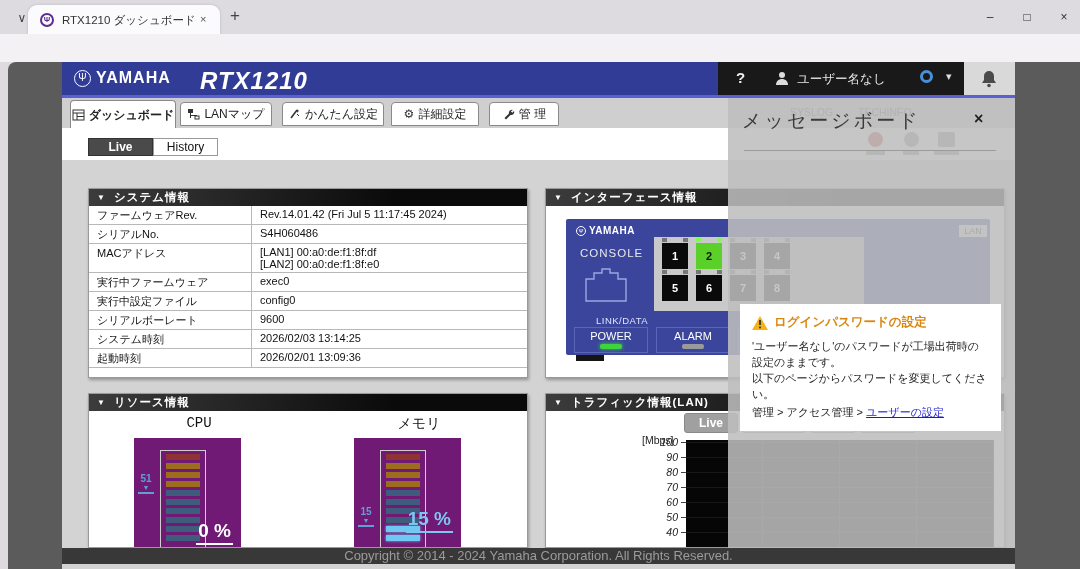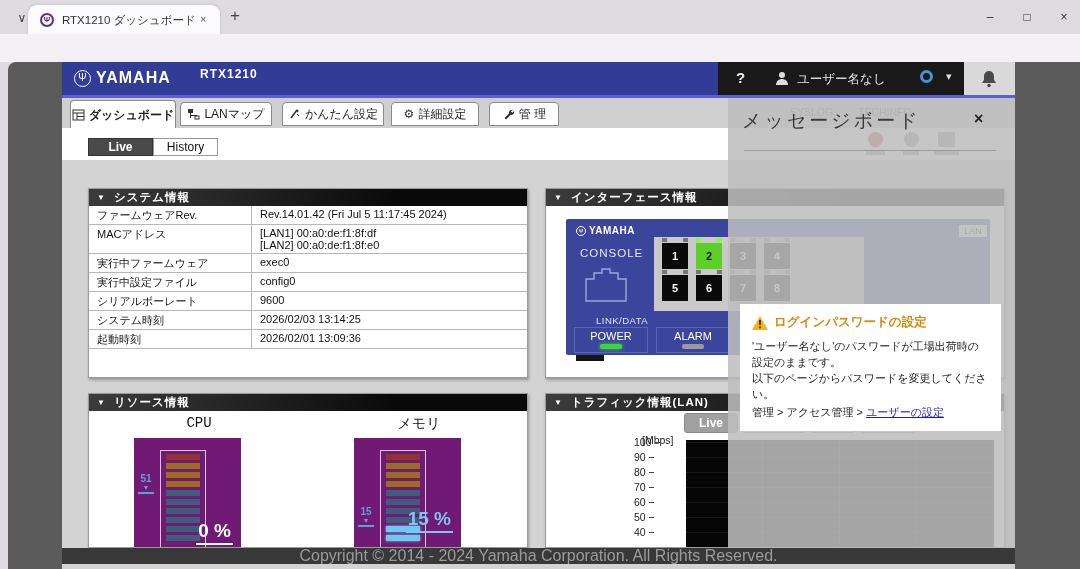--- a/index.html
+++ b/index.html
@@ -34,21 +34,21 @@
   #viewport{left:8px;top:62px;width:1072px;height:507px;background:#5b5b5b;border-radius:8px 0 0 0;overflow:hidden;}
   #page{left:54px;top:0;width:953px;height:507px;overflow:hidden;}
 
   
   #appheader{left:0;top:0;width:953px;height:33px;background:#313c96;}
   #header-dark{left:656px;top:0;width:246px;height:33px;background:#191919;}
   #bell-area{left:902px;top:0;width:51px;height:33px;background:#d9d9d9;}
   #brand{left:12px;top:7px;display:flex;align-items:center;color:#fff;}
   #brand-circle{width:17px;height:17px;border-radius:50%;border:1.5px solid #fff;font-size:10px;line-height:14px;text-align:center;}
   #brand-text{font-size:16px;font-weight:bold;letter-spacing:1px;margin-left:5px;}
-  #model-text{left:138px;top:5px;color:#fff;font-size:12px;font-weight:bold;letter-spacing:1px;}
+  #model-text{left:138px;top:5px;color:#fff;font-size:24px;font-weight:bold;font-style:italic;letter-spacing:1px;}
   #help-btn{left:674px;top:7px;color:#eee;font-size:15px;font-weight:bold;}
   #user-label{left:735px;top:9px;color:#e8e8e8;font-size:12.5px;}
   #user-ring{left:858px;top:8px;width:13px;height:13px;border-radius:50%;border:3px solid #4a90d9;}
   #user-caret{left:884px;top:8px;color:#ddd;font-size:11px;}
   #blue-line{left:0;top:33px;width:953px;height:3px;background:#5a5fd6;}
 
   
   #navrow{left:0;top:36px;width:953px;height:30px;background:#cfcfcf;}
   .navtab{position:absolute;background:#fff;border:1px solid #8a8a8a;border-radius:4px 4px 0 0;display:flex;align-items:center;justify-content:center;font-size:12px;color:#222;gap:4px;}
   .navtab.active{font-weight:bold;border-bottom:none;}
@@ -99,28 +99,28 @@
   #speed-label{left:205px;top:96px;color:#dfe4ff;font-size:9.5px;letter-spacing:.5px;}
   .ledbox{position:absolute;top:108px;width:74px;height:26px;border:1px solid #5a66b8;color:#fff;font-size:11px;text-align:center;}
   .ledbox .pill{width:22px;height:5px;border-radius:2px;margin:2px auto 0;}
   #dev-foot{left:30px;top:166px;width:28px;height:6px;background:#151515;}
 
   
   .tbtn{position:absolute;height:20px;border-radius:3px;font-size:12px;text-align:center;line-height:19px;}
   .tbtn.active{background:#a0a0a0;color:#fff;font-weight:bold;border:1px solid #8a8a8a;}
   .tbtn.plain{background:#fff;color:#111;border:1px solid #9a9a9a;}
   #mbps-label{left:96px;top:40px;font-size:10.5px;color:#222;}
-  .ytick{position:absolute;left:88px;width:36px;text-align:left;font-size:10.5px;color:#222;}
+  .ytick{position:absolute;left:104px;width:36px;text-align:right;font-size:10.5px;color:#222;font-style:italic;}
   .ytick:after{content:"";display:inline-block;width:5px;height:1px;background:#444;vertical-align:3px;margin-left:3px;}
   #chart{left:140px;top:46px;width:308px;height:109px;background:#060606;
     background-image:linear-gradient(rgba(255,255,255,.07) 1px,transparent 1px),linear-gradient(90deg,rgba(255,255,255,.10) 1px,transparent 1px);
     background-size:77px 15px;background-position:-1px 2px;}
 
   
-  #pagefooter{left:0;top:486px;width:953px;height:16px;background:#383838;color:#9b9b9b;font-size:16px;text-align:center;line-height:16px;z-index:6;}
+  #pagefooter{left:0;top:486px;width:953px;height:16px;background:#383838;color:#9b9b9b;font-size:13px;text-align:center;line-height:16px;z-index:6;}
   #bottomstrip{left:0;top:502px;width:953px;height:5px;background:#d3d3d3;z-index:6;}
 
   
   #overlay{left:666px;top:36px;width:287px;height:450px;background:rgba(190,190,190,.87);z-index:5;}
   #mb-title{left:14px;top:10px;font-size:19px;color:#3a3a3a;letter-spacing:3px;}
   #mb-close{left:246px;top:12px;font-size:16px;font-weight:bold;color:#222;}
   #mb-divider{left:16px;top:52px;width:252px;height:1px;background:#9b9b9b;}
   .mb-card{position:absolute;left:12px;width:261px;background:#fff;padding:10px 12px;}
   .mb-head{display:flex;align-items:center;gap:6px;font-size:12.5px;font-weight:bold;color:#d9880f;}
   .mb-body{margin-top:8px;font-size:11px;color:#222;line-height:1.45;}
@@ -271,20 +271,26 @@
       <div class="panel" id="sysinfo-panel" style="left:26px;top:126px;width:440px;height:190px">
         <div class="panel-head">
           <span class="tri">▼</span>
           <span>システム情報</span>
         </div>
         <div id="sysinfo-rows">
             <div class="sysrow">
               <div class="lbl">ファームウェアRev.</div>
               <div class="val">
                 <div>Rev.14.01.42 (Fri Jul 5 11:17:45 2024)</div>
+              </div>
+            </div>
+            <div class="sysrow">
+              <div class="lbl">シリアルNo.</div>
+              <div class="val">
+                <div>S4H060486</div>
               </div>
             </div>
             <div class="sysrow">
               <div class="lbl">MACアドレス</div>
               <div class="val">
                 <div>[LAN1] 00:a0:de:f1:8f:df</div>
                 <div>[LAN2] 00:a0:de:f1:8f:e0</div>
               </div>
             </div>
             <div class="sysrow">

